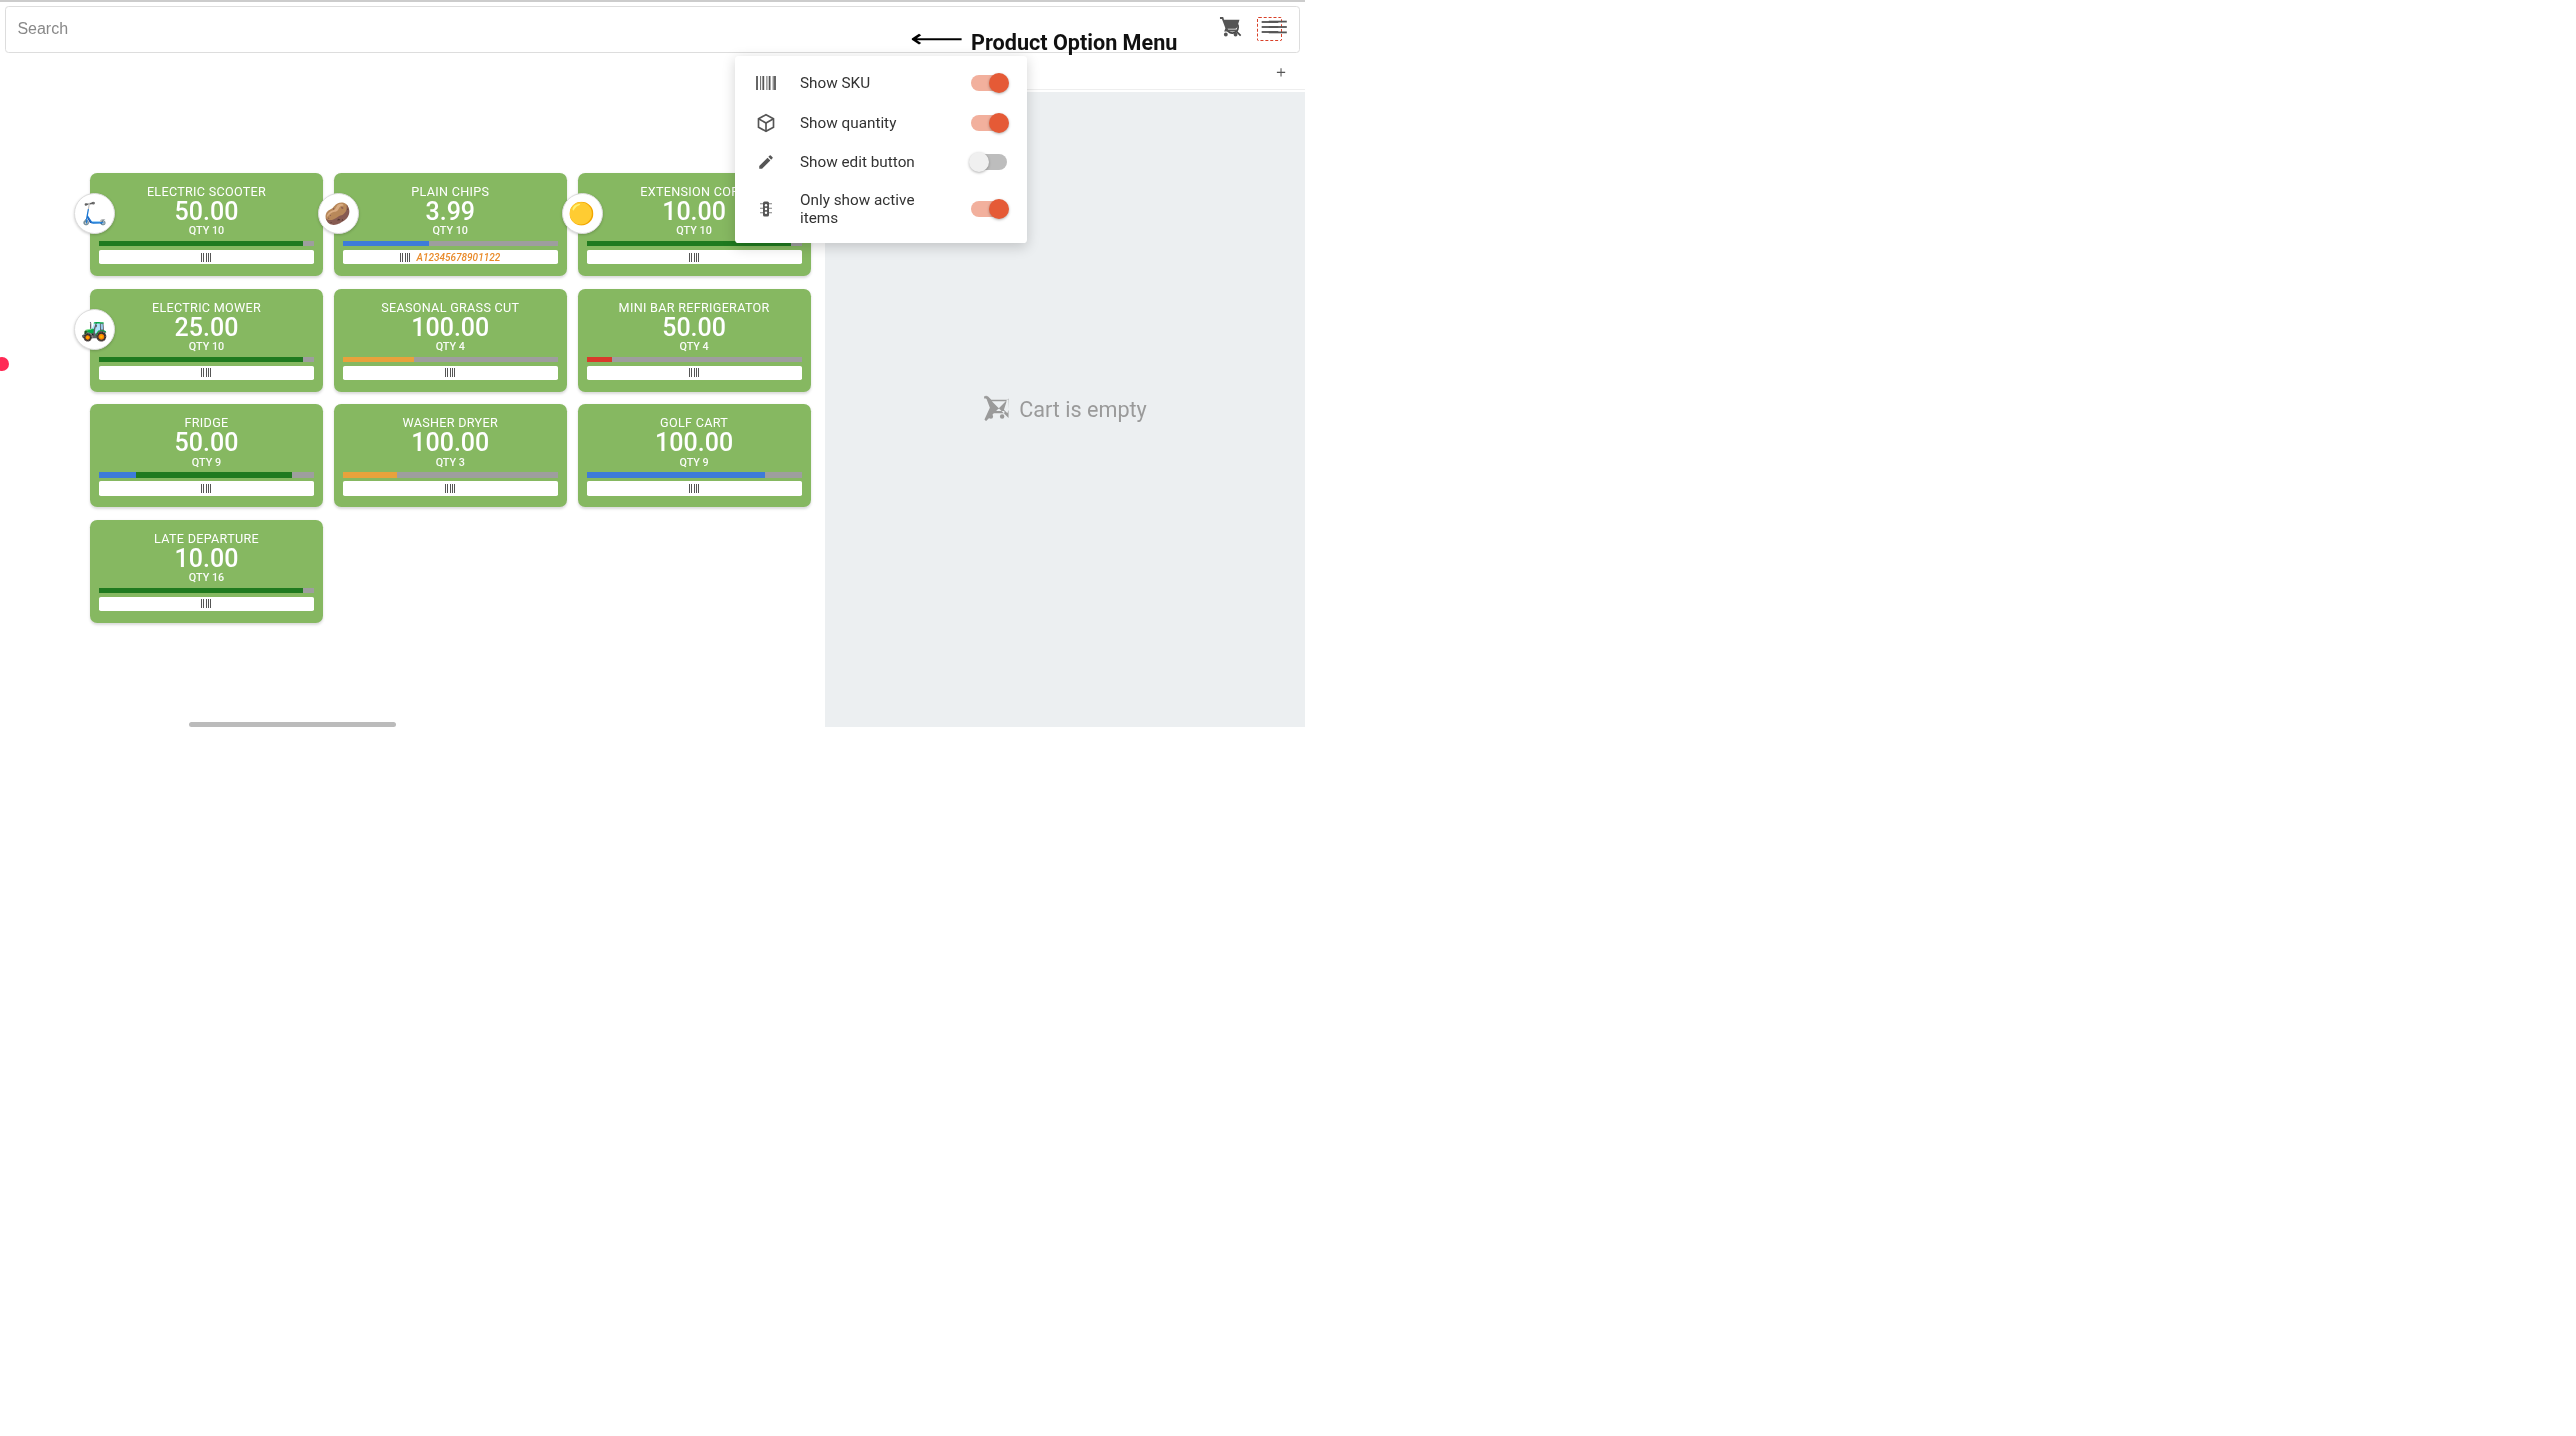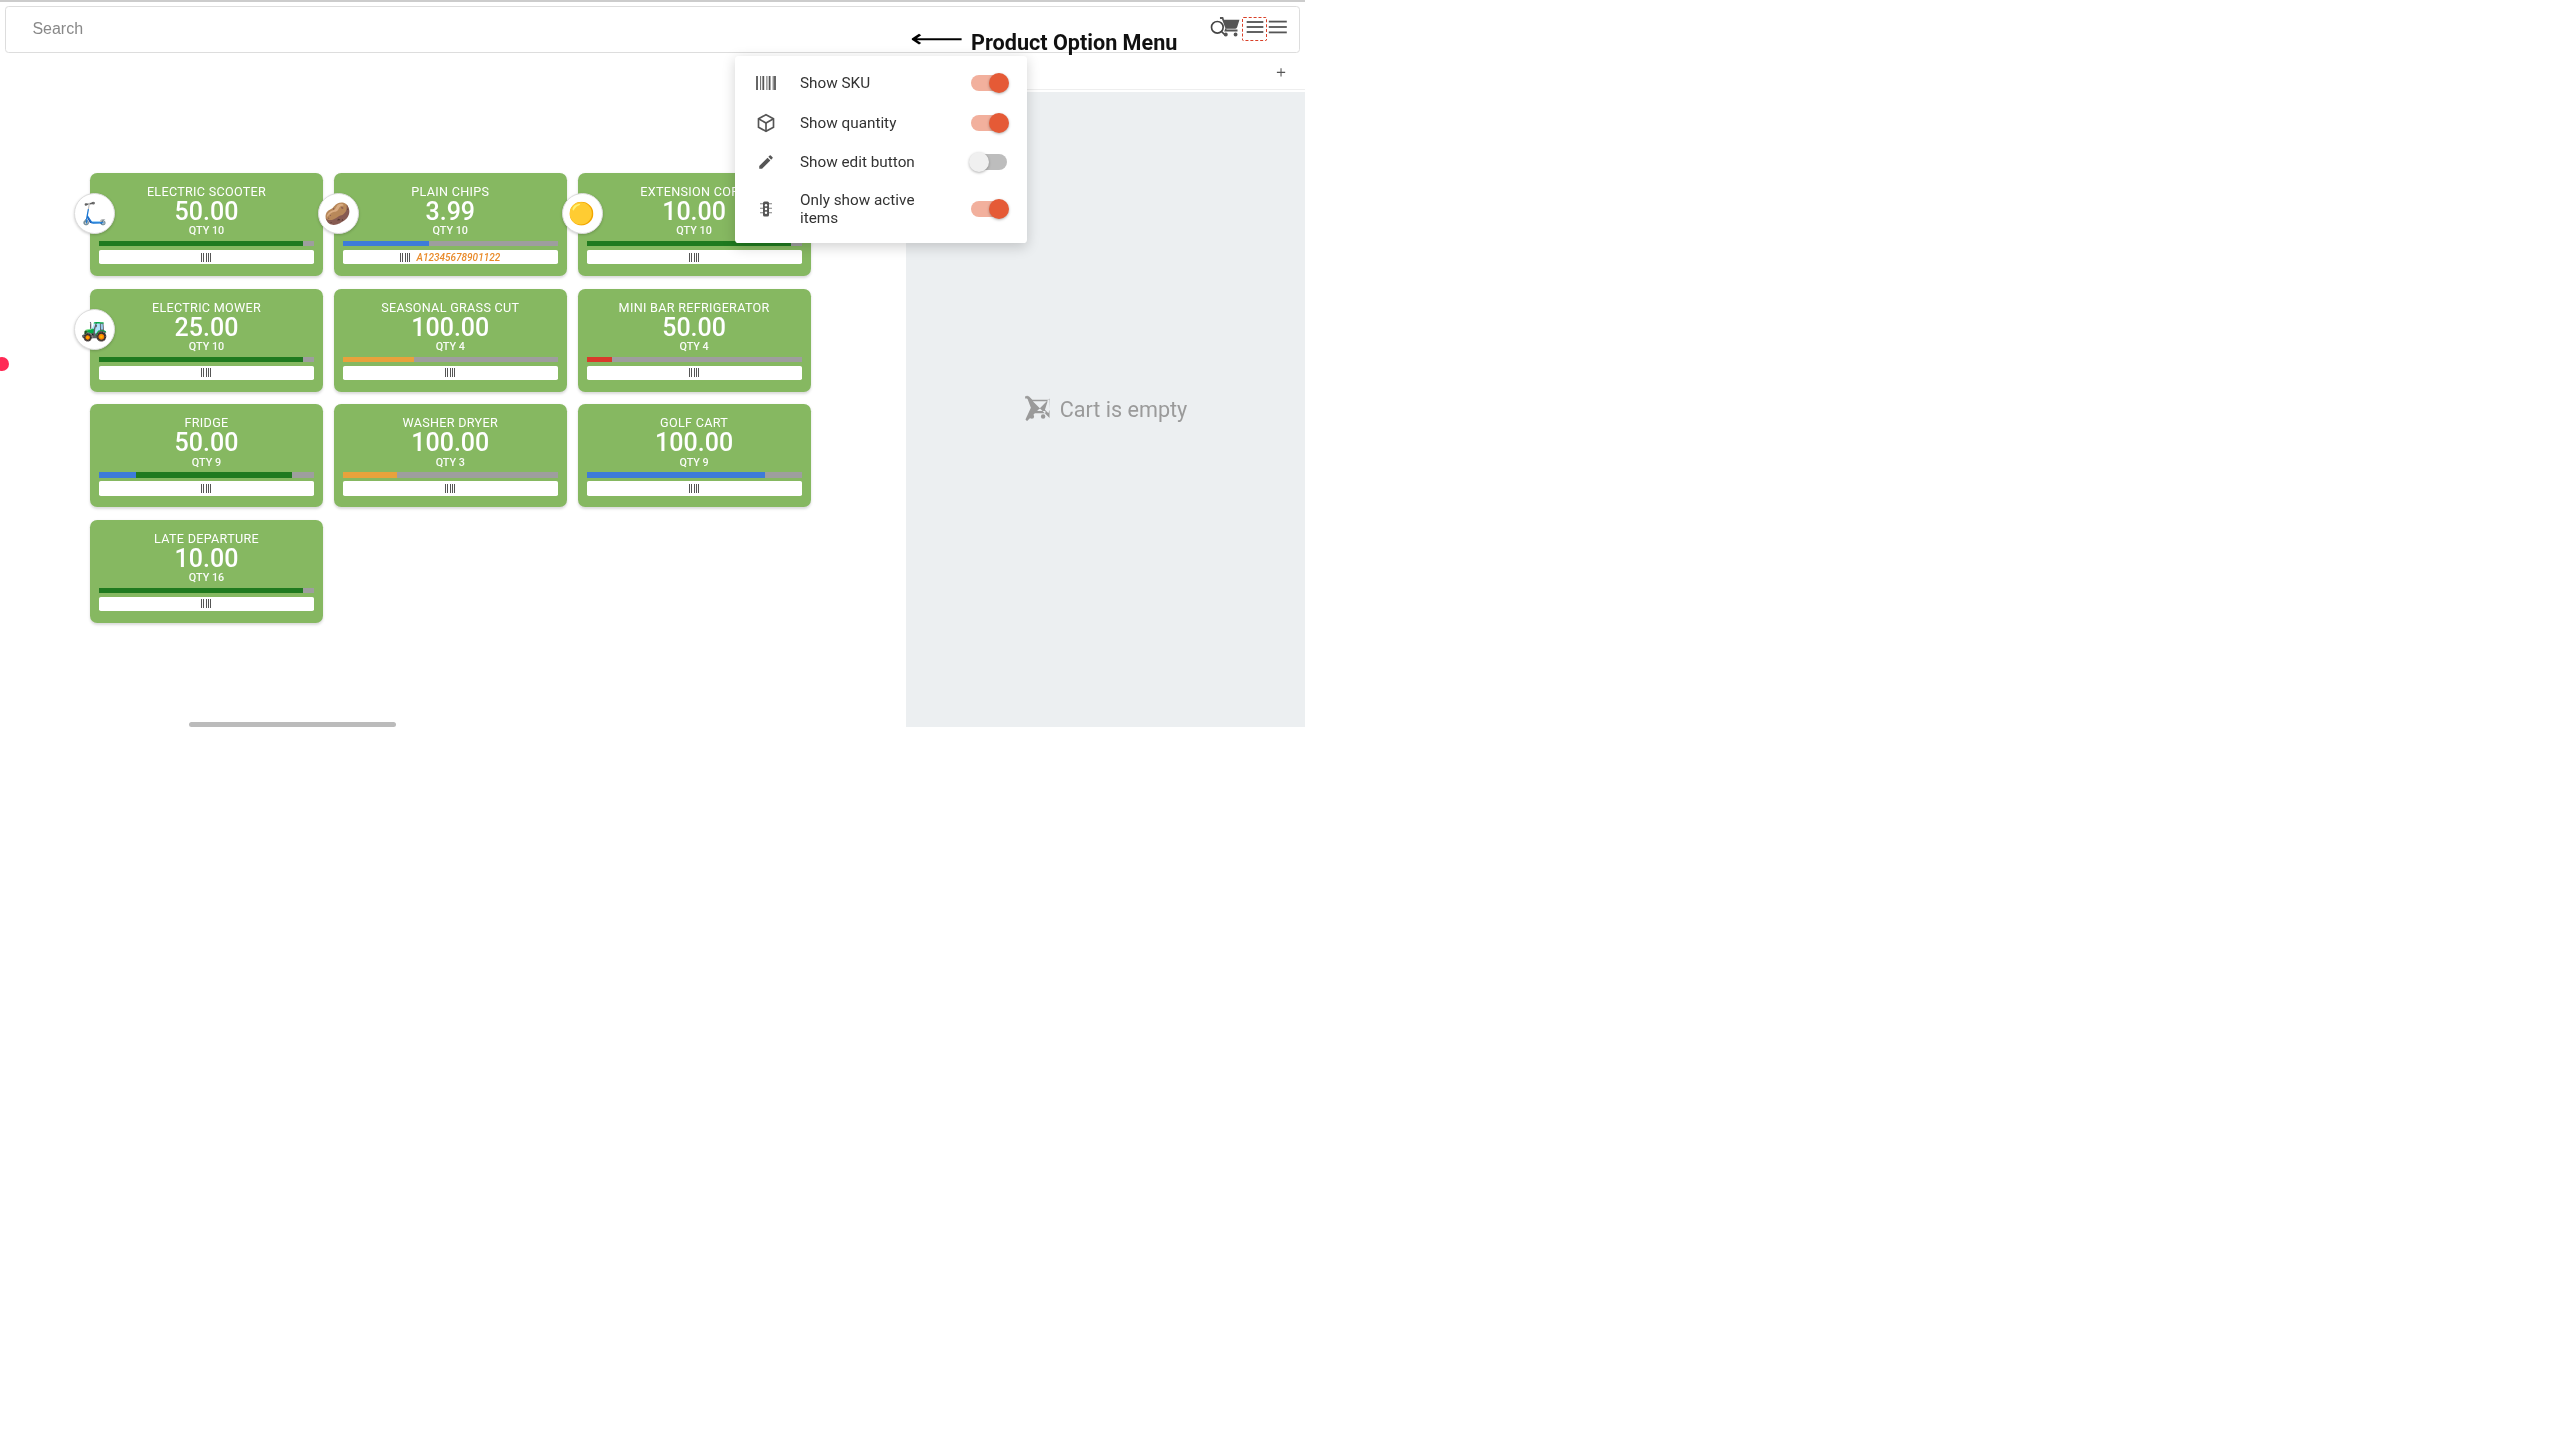--- a/index.html
+++ b/index.html
@@ -13,21 +13,21 @@
     border-top: 2.7px solid #ccc;
   }
   
   .topbar {
     display: flex;
     align-items: center;
     height: 47px;
     border: 0.9px solid #ddd;
     border-radius: 3.6px;
     margin: 3.6px 5.4px;
-    padding: 0 26px;
+    padding: 0 11px;
     background: #fff;
   }
   .search-input {
     flex: 1;
     border: none;
     outline: none;
     font-size: 16px;
     color: #333;
     background: transparent;
   }
@@ -168,21 +168,21 @@
     border-radius: 50%;
     background:#fff;
     border: 0.9px solid #ddd;
     box-shadow: 0 0.9px 2.7px rgba(0,0,0,0.2);
     display:flex;align-items:center;justify-content:center;
     font-size:21.6px;
   }
 
   
   .cart-panel {
-    width: 399px;
+    width: 480px;
     background: #eceff1;
     position: relative;
     display:flex;
     align-items:center;
     justify-content:center;
     margin-top:36px;
   }
   .cart-empty {
     display:flex;
     align-items:center;

